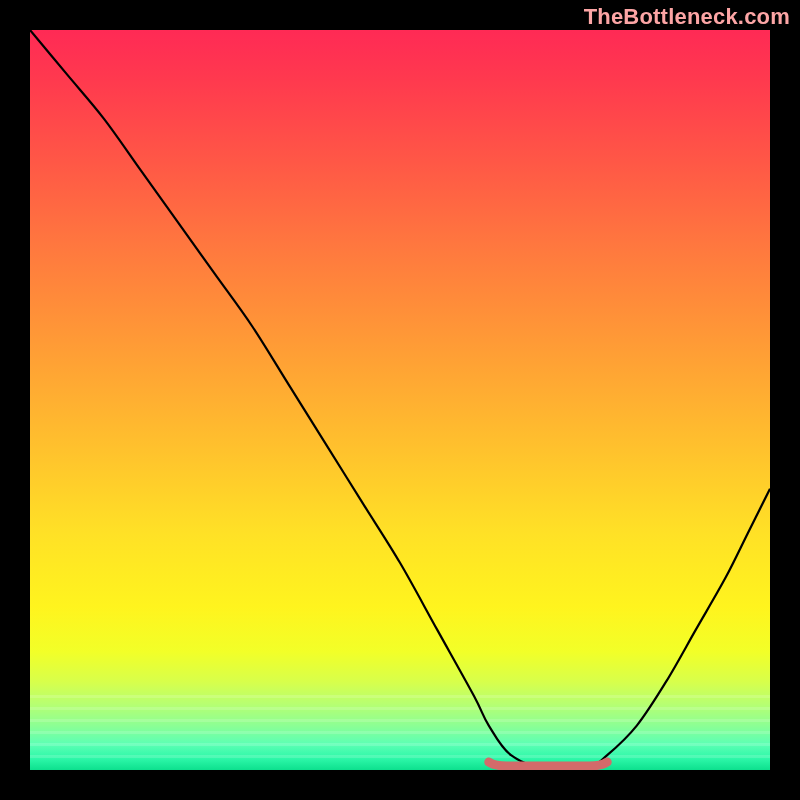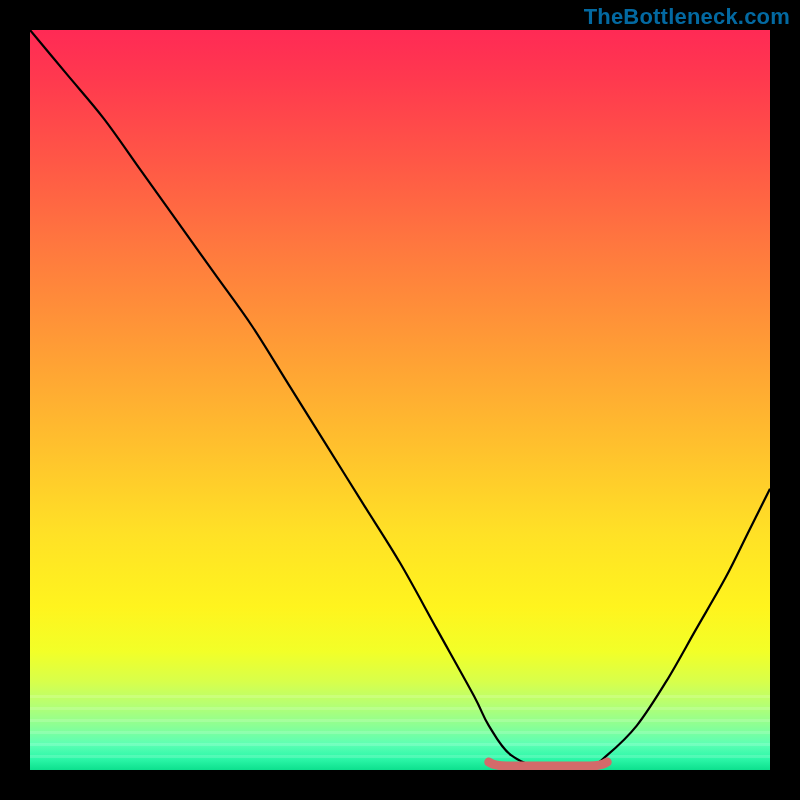--- a/index.html
+++ b/index.html
@@ -14,21 +14,21 @@
   .frame {
     position: relative;
     width: 800px;
     height: 800px;
     background: #000;
   }
   .attribution {
     position: absolute;
     top: 4px;
     right: 10px;
-    color: #0369a1;
+    color: #fca5a5;
     font-size: 22px;
     font-weight: 600;
     letter-spacing: 0.2px;
     z-index: 10;
   }
   .plot-area {
     position: absolute;
     left: 30px;
     top: 30px;
     width: 740px;

